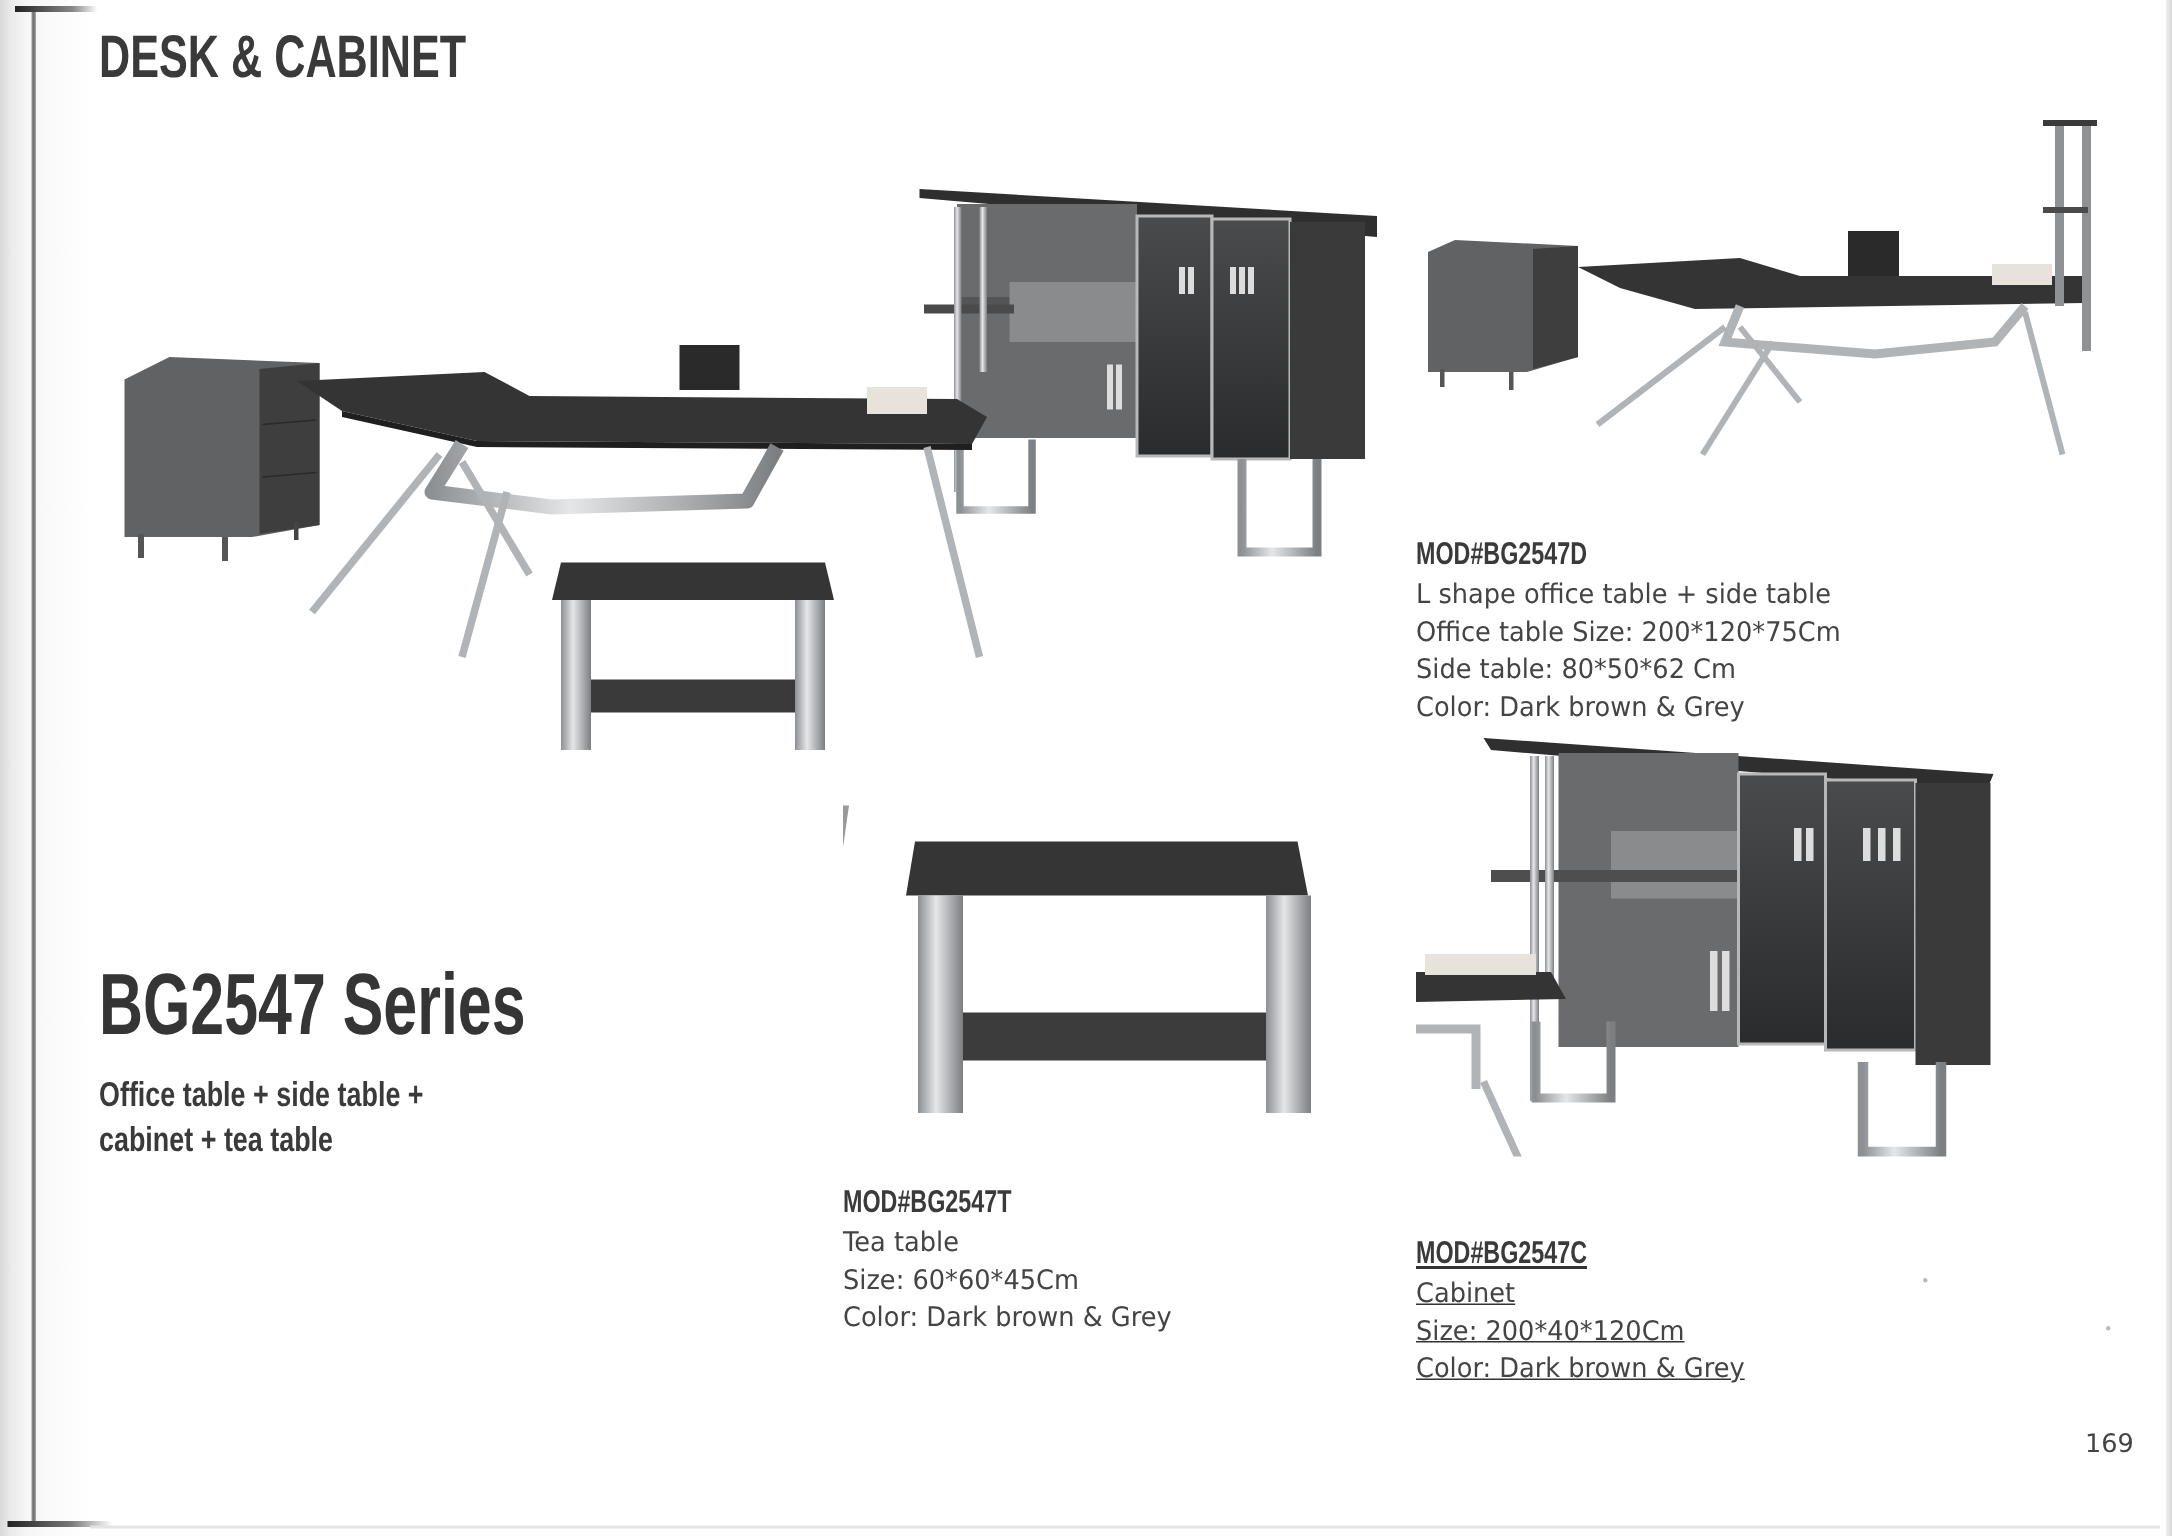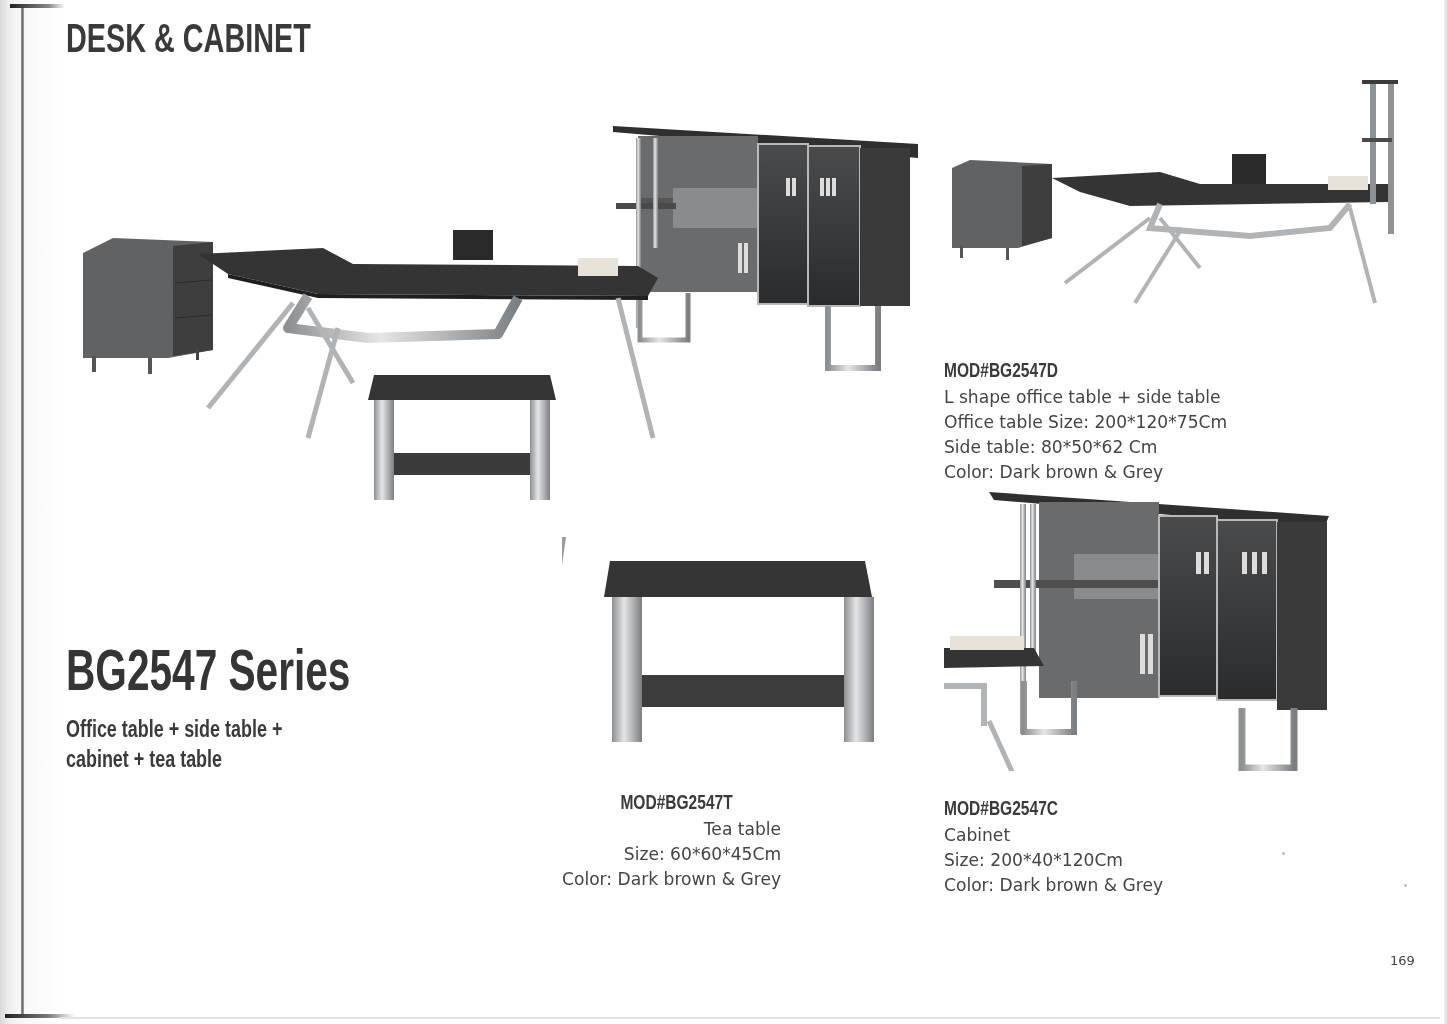--- a/index.html
+++ b/index.html
@@ -65,26 +65,26 @@
     transform: scaleX(0.74); transform-origin: left top; white-space: nowrap;
     height: 26px;
   }
   .spec-line {
     font-family: "DejaVu Sans", sans-serif;
     font-size: 18px; line-height: 25px; color: #444;
     white-space: nowrap;
     transform: scaleX(0.95); transform-origin: left top;
   }
   .spec-d { left: 944px; top: 358px; }
-  .spec-t { left: 562px; top: 790px; text-align: right; }
-  .spec-c { left: 944px; top: 796px; }
+  .spec-t { left: 562px; top: 790px; }
+  .spec-c { left: 944px; top: 824px; text-decoration: underline; }
 
   .page-number {
     position: absolute; left: 1390px; top: 953px;
-    font-family: "DejaVu Sans", sans-serif; font-size: 13px; color: #444;
+    font-family: "DejaVu Sans", sans-serif; font-size: 17px; color: #444;
   }
 
   .img { position: absolute; }
   .img svg { display: block; }
   .speck { position: absolute; width: 3px; height: 3px; background: #bbb; border-radius: 50%; }
 </style>
 </head>
 <body>
 
 <div class="page">

